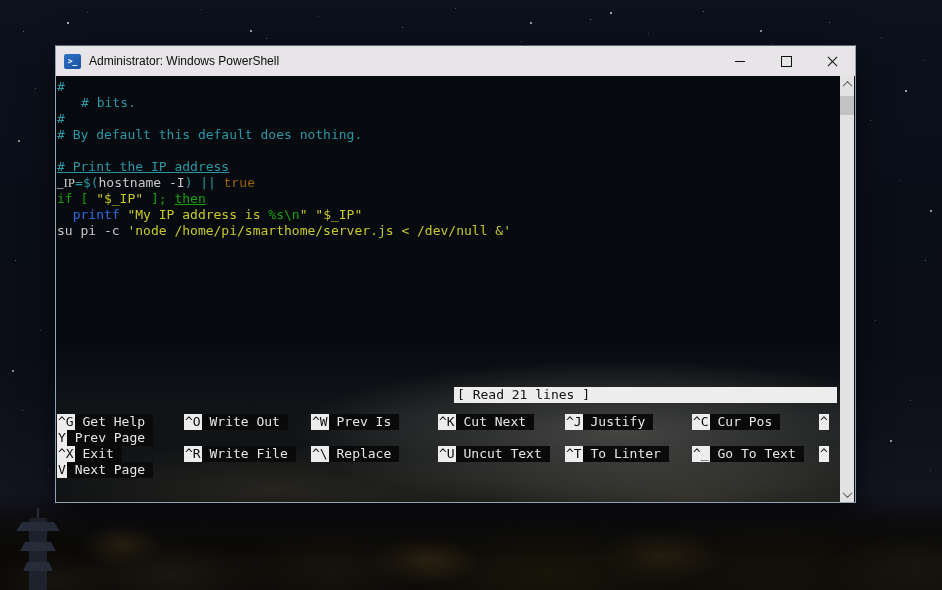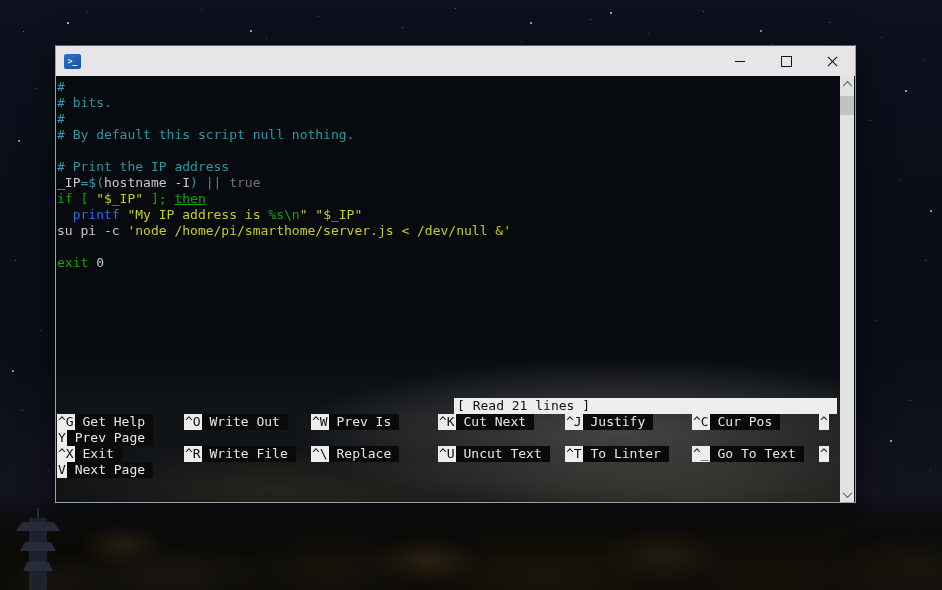--- a/index.html
+++ b/index.html
@@ -76,21 +76,21 @@
   .term{position:relative;width:784px;height:426px;background:rgba(8,11,16,.92);overflow:hidden;
     font-family:"DejaVu Sans Mono",monospace;font-size:13px;line-height:16px;}
   .bleed{position:absolute;inset:0;pointer-events:none;
     background:
       radial-gradient(420px 95px at 72% 84%,rgba(168,165,152,.34),rgba(168,165,152,.10) 58%,rgba(168,165,152,0) 78%),
       radial-gradient(300px 60px at 28% 97%,rgba(55,50,38,.55),rgba(55,50,38,0) 75%),
       radial-gradient(500px 70px at 82% 99%,rgba(82,78,62,.45),rgba(82,78,62,0) 80%),
       linear-gradient(180deg,rgba(0,0,0,0) 62%,rgba(90,88,78,.12) 80%,rgba(38,36,30,.3) 100%);}
   #code{position:absolute;left:1px;top:3px;right:0;}
   .tl{height:16px;white-space:pre;}
-  .statusbar{position:absolute;left:398px;top:322px;width:383px;height:16px;
+  .statusbar{position:absolute;left:398px;top:311px;width:383px;height:16px;
     background:#ededed;color:#111;white-space:pre;padding-left:3px;box-sizing:border-box;}
   .mentry{position:absolute;height:16px;display:flex;background:#0a0a0a;white-space:pre;}
   .mkey{background:#ededed;color:#0c0c0c;padding:0 1px;}
   .mlabel{color:#e6e6e6;}
 
   
   .sbar{position:relative;width:14px;height:426px;background:#e2e2e2;}
   .sbtn{position:absolute;left:0;width:14px;height:16px;display:flex;align-items:center;justify-content:center;}
   .sbtn.up{top:0;} .sbtn.down{bottom:0;}
   .chev{width:6px;height:6px;border-left:1.6px solid #555;border-top:1.6px solid #555;display:block;}
@@ -110,49 +110,49 @@
     <div class="body"></div>
     <div class="roof r1"></div>
     <div class="roof r2"></div>
     <div class="roof r3"></div>
   </div>
   <div class="bush-right"></div>
 
   <div class="win">
     <div class="titlebar">
       <div class="ps-icon">&gt;_</div>
+      <span class="title-text">Administrator: Windows PowerShell</span>
       <div class="controls">
         <div class="ctl">
             <span class="glyph-min"></span>
           </div>
         <div class="ctl">
             <span class="glyph-max"></span>
           </div>
         <div class="ctl">
             <span class="glyph-close"></span>
           </div>
       </div>
     </div>
 
     <div class="body-row">
       <div class="term">
         <div class="bleed"></div>
         <div id="code">
             <div class="tl"><span style="color: rgb(43, 151, 163);">#</span></div>
-            <div class="tl"><span style="color: rgb(43, 151, 163);"># bits.</span></div>
+            <div class="tl"><span style="color: rgb(43, 151, 163); margin-left: 24px;"># bits.</span></div>
             <div class="tl"><span style="color: rgb(43, 151, 163);">#</span></div>
-            <div class="tl"><span style="color: rgb(43, 151, 163);"># By default this script null nothing.</span></div>
+            <div class="tl"><span style="color: rgb(43, 151, 163);"># By default this default does nothing.</span></div>
             <div class="tl">&nbsp;</div>
-            <div class="tl"><span style="color: rgb(43, 151, 163);"># Print the IP address</span></div>
-            <div class="tl"><span style="color: rgb(200, 200, 200);">_IP</span><span style="color: rgb(43, 151, 163);">=$(</span><span style="color: rgb(200, 200, 200);">hostname -I</span><span style="color: rgb(43, 151, 163);">)</span><span style="color: rgb(200, 200, 200);"> </span><span style="color: rgb(43, 151, 163);">||</span><span style="color: #737373;"> true</span></div>
+            <div class="tl"><span style="color: rgb(43, 151, 163); text-decoration: underline;"># Print the IP address</span></div>
+            <div class="tl"><span style="color: rgb(200, 200, 200); font-family: Liberation Serif, serif;">_IP</span><span style="color: rgb(43, 151, 163);">=$(</span><span style="color: rgb(200, 200, 200);">hostname -I</span><span style="color: rgb(43, 151, 163);">)</span><span style="color: rgb(200, 200, 200);"> </span><span style="color: rgb(43, 151, 163);">||</span><span style="color: #a16207; font-family: Liberation Mono, monospace;"> true</span></div>
             <div class="tl"><span style="color: rgb(21, 161, 14);">if</span><span style="color: rgb(21, 161, 14);"> [ </span><span style="color: rgb(201, 201, 41);">"$_IP"</span><span style="color: rgb(21, 161, 14);"> ]; </span><span style="color: rgb(21, 161, 14); text-decoration: underline;">then</span></div>
             <div class="tl"><span style="color: rgb(200, 200, 200);">  </span><span style="color: rgb(46, 107, 232);">printf</span><span style="color: rgb(200, 200, 200);"> </span><span style="color: rgb(201, 201, 41);">"My IP address is </span><span style="color: rgb(21, 161, 14);">%s\n</span><span style="color: rgb(201, 201, 41);">"</span><span style="color: rgb(200, 200, 200);"> </span><span style="color: rgb(201, 201, 41);">"$_IP"</span></div>
             <div class="tl"><span style="color: rgb(200, 200, 200);">su pi -c </span><span style="color: rgb(201, 201, 41); text-align: right;">'node /home/pi/smarthome/server.js &lt; /dev/null &amp;'</span></div>
             <div class="tl">&nbsp;</div>
-            <div class="tl"><span style="color: rgb(21, 161, 14);">exit</span><span style="color: rgb(200, 200, 200);"> 0</span></div>
           </div>
         <div class="statusbar">[ Read 21 lines ]</div>
         <div id="menu">
             <div class="mentry" style="left: 1px; top: 338px;"><span class="mkey">^G</span><span class="mlabel"> Get Help </span></div>
             <div class="mentry" style="left: 128px; top: 338px;"><span class="mkey">^O</span><span class="mlabel"> Write Out </span></div>
             <div class="mentry" style="left: 255px; top: 338px;"><span class="mkey">^W</span><span class="mlabel"> Prev Is </span></div>
             <div class="mentry" style="left: 382px; top: 338px;"><span class="mkey">^K</span><span class="mlabel"> Cut Next </span></div>
             <div class="mentry" style="left: 509px; top: 338px;"><span class="mkey">^J</span><span class="mlabel"> Justify </span></div>
             <div class="mentry" style="left: 636px; top: 338px;"><span class="mkey">^C</span><span class="mlabel"> Cur Pos </span></div>
             <div class="mentry" style="left: 763px; top: 338px;"><span class="mkey">^</span></div>

